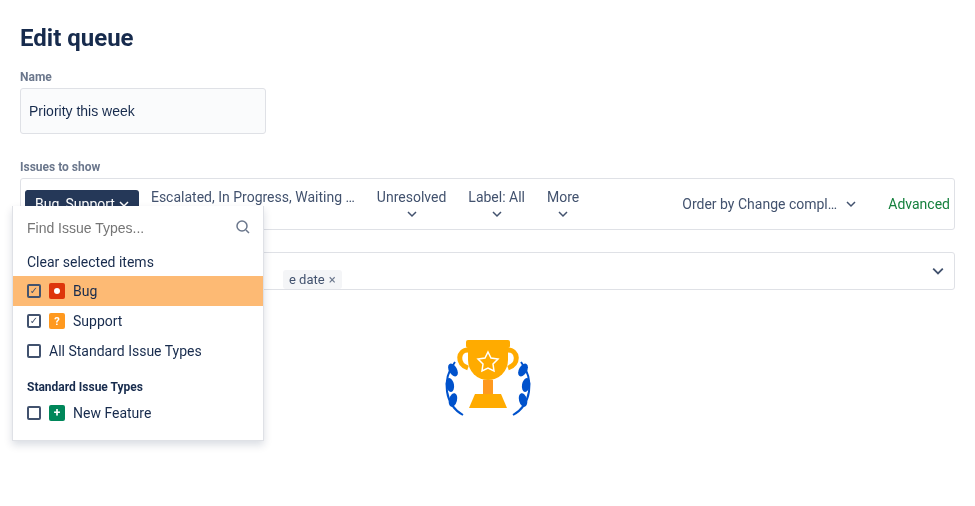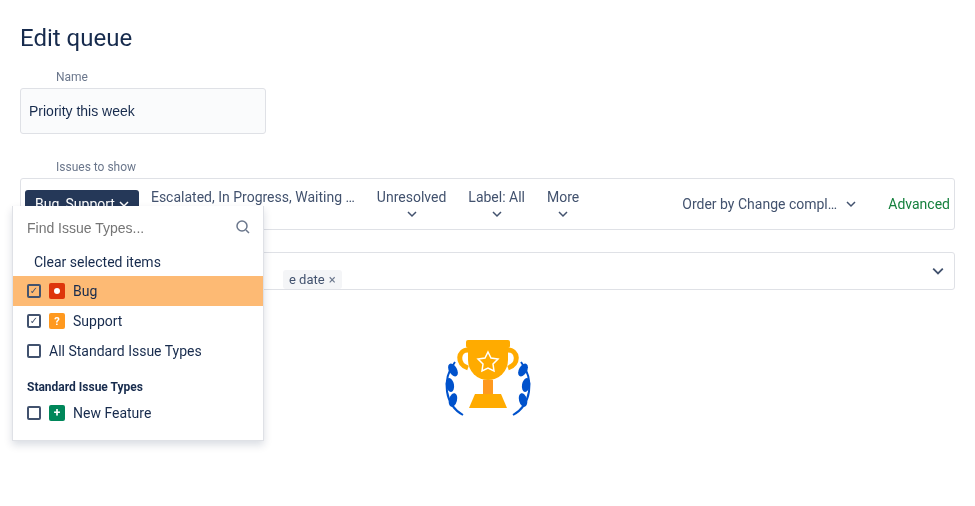--- a/index.html
+++ b/index.html
@@ -10,31 +10,30 @@
     background: #fff;
     font-size: 14px;
   }
   .container {
     padding: 16px 20px;
     position: relative;
     width: 975px;
   }
   h1 {
     font-size: 24px;
-    font-weight: 400;
+    font-weight: 700;
     margin: 8px 0 18px 0;
     color: #172B4D;
   }
   .field-label {
     font-size: 12px;
-    font-weight: 400;
+    font-weight: 700;
     color: #6B778C;
     margin-bottom: 4px;
     display: block;
-    margin-left: 36px;
   }
   .name-input {
     width: 246px;
     padding: 14px 8px;
     border: 1px solid #DFE1E6;
     border-radius: 3px;
     background: #FAFBFC;
     font-size: 14px;
     color: #172B4D;
   }
@@ -100,21 +99,20 @@
     font-size: 14px;
     color: #6B778C;
     padding: 4px 2px;
   }
   .dd-search .s-icon { color: #6B778C; }
   .dd-link {
     padding: 6px 14px;
     color: #172B4D;
     font-size: 14px;
     cursor: pointer;
-    margin-left: 7px;
   }
   .dd-item {
     display: flex;
     align-items: center;
     padding: 7px 14px;
     gap: 8px;
     cursor: pointer;
   }
   .dd-item.selected { background: #fdba74; }
   .checkbox {

